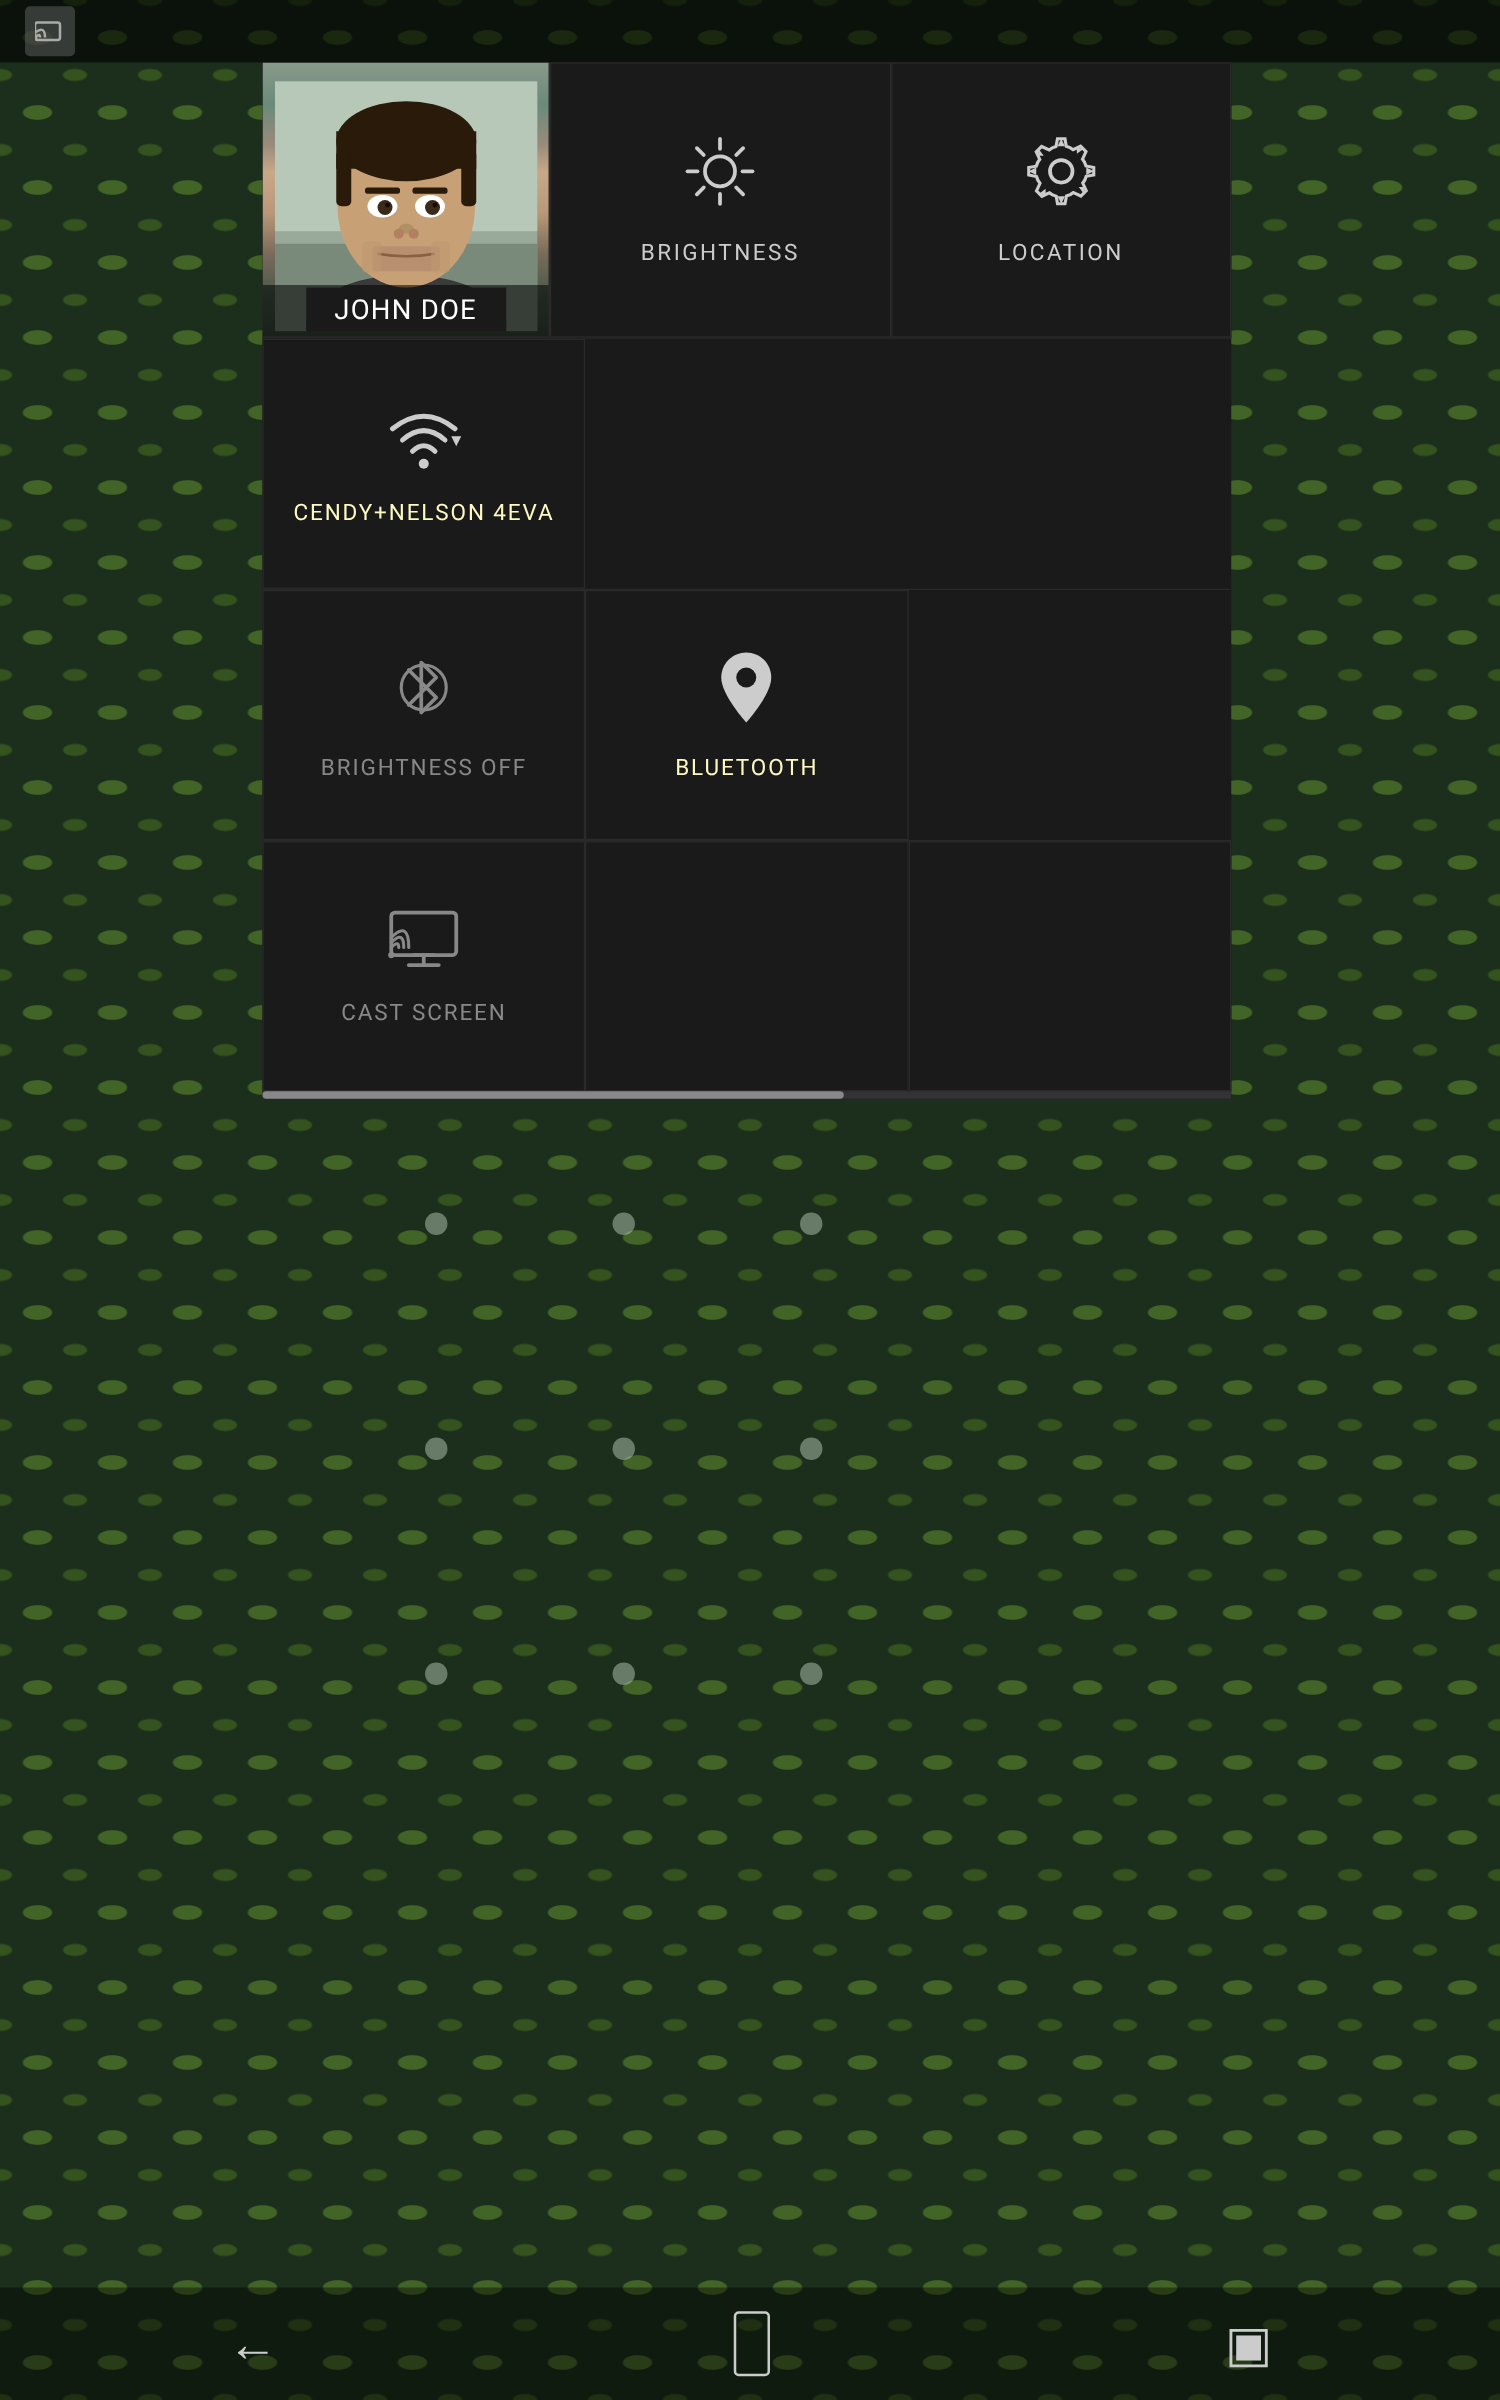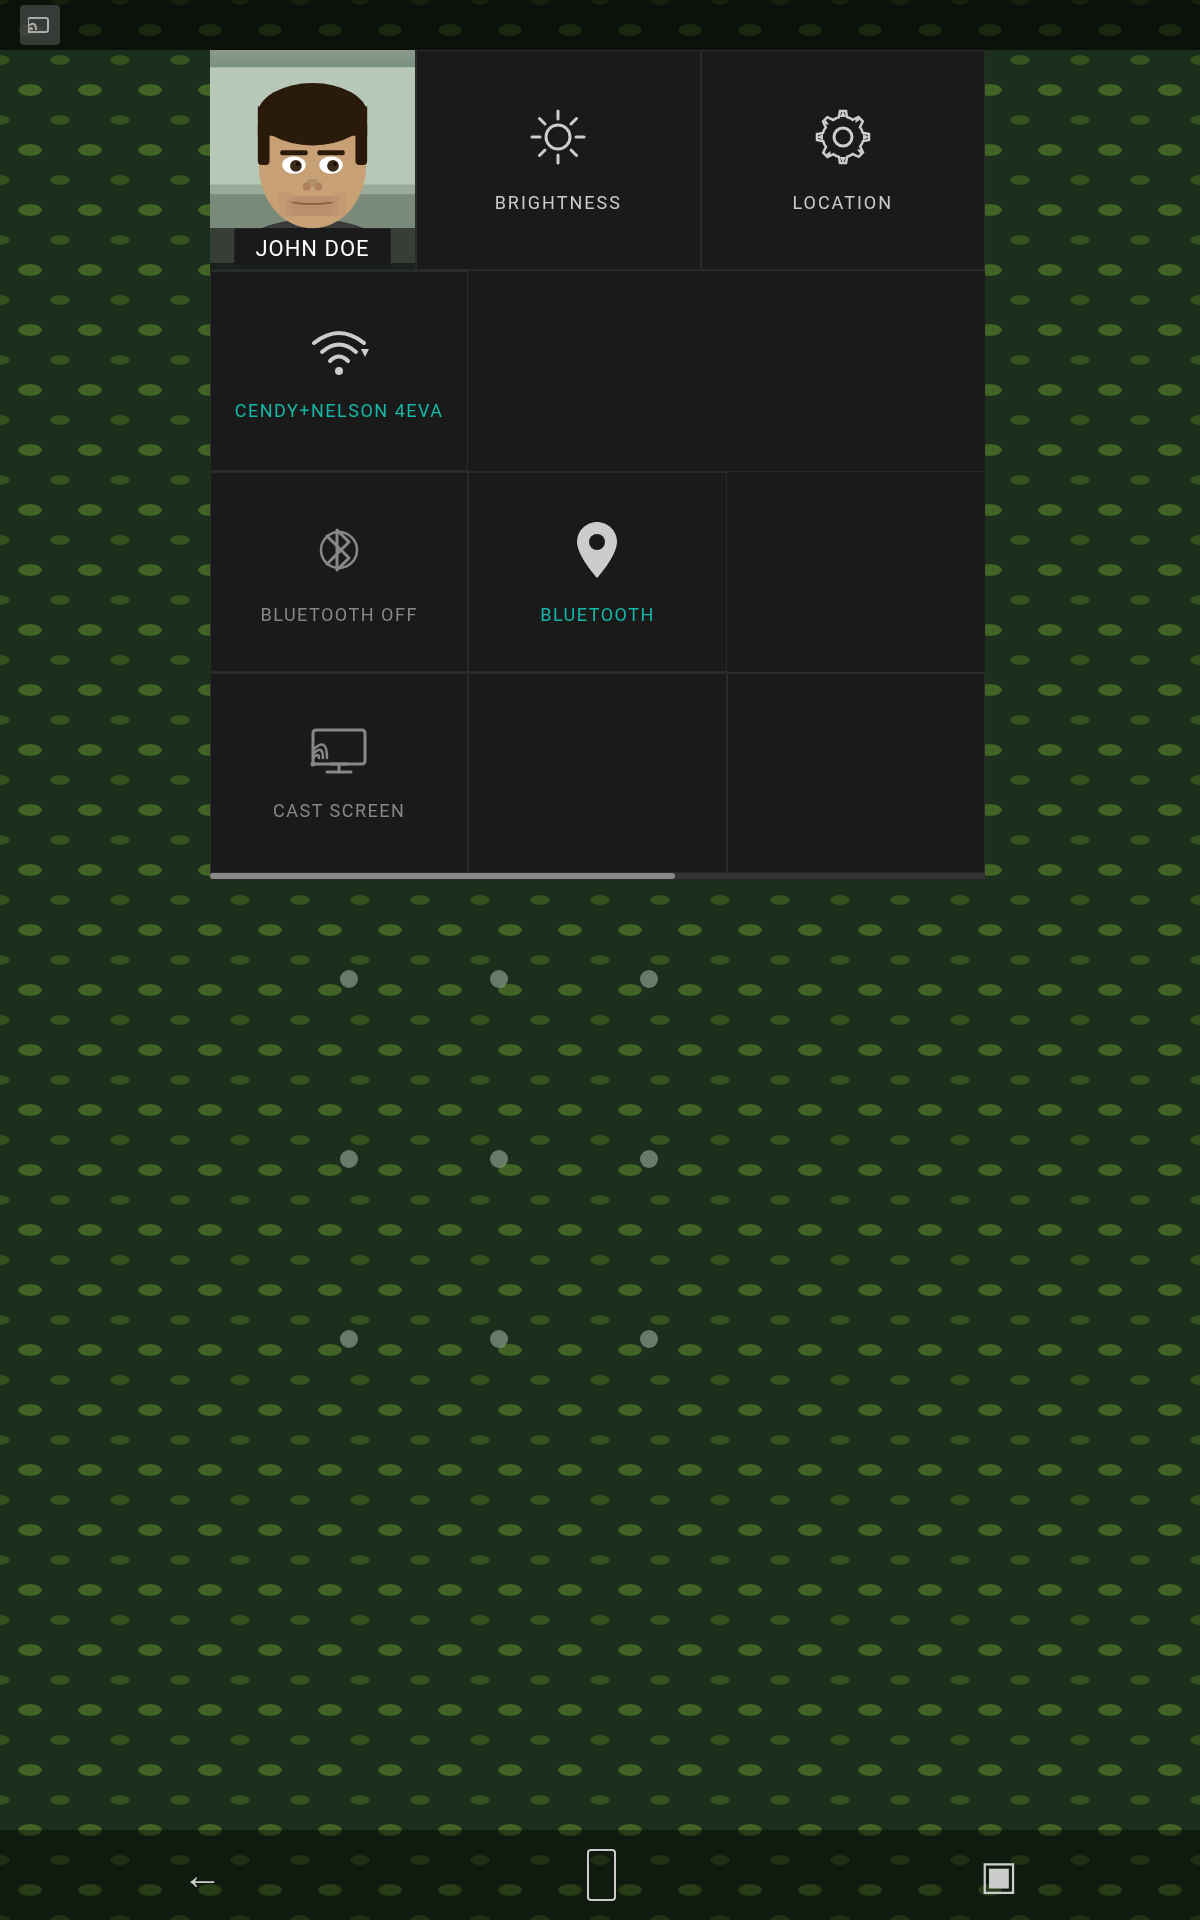--- a/index.html
+++ b/index.html
@@ -70,21 +70,21 @@
     }
 
     
     .profile-row {
       display: flex;
       height: 220px;
       border-bottom: 1px solid #2a2a2a;
     }
 
     .profile-cell {
-      width: 206px;
+      width: 230px;
       background: #14532d;
       display: flex;
       flex-direction: column;
       align-items: center;
       justify-content: flex-end;
       position: relative;
       overflow: hidden;
       border-right: 1px solid #2a2a2a;
     }
 
@@ -161,21 +161,21 @@
       font-size: 48px;
       color: #cccccc;
       line-height: 1;
     }
 
     .grid-tile-icon.dimmed {
       color: #888888;
     }
 
     .grid-tile-label {
-      color: #14b8a6;
+      color: #fef9c3;
       font-size: 18px;
       font-weight: 400;
       letter-spacing: 1.5px;
       text-align: center;
     }
 
     
     .battery-icon {
       display: flex;
       flex-direction: column;
@@ -444,21 +444,21 @@
 
 
     <div class="grid-tile">
       <div class="grid-tile-icon dimmed">
         <svg width="40" height="60" viewBox="0 0 40 60" fill="none" xmlns="http://www.w3.org/2000/svg">
           <path d="M8 16 L30 38 L18 50 L18 10 L30 22 L8 44" stroke="#888888" stroke-width="3" fill="none" stroke-linecap="round" stroke-linejoin="round"></path>
 
           <circle cx="20" cy="30" r="18" stroke="#888888" stroke-width="2.5" fill="none"></circle>
         </svg>
       </div>
-      <span class="grid-tile-label" style="color:#888888;">BLUETOOTH OFF</span>
+      <span class="grid-tile-label" style="color:#888888;">BRIGHTNESS OFF</span>
     </div>
 
     <div class="grid-tile">
       <div class="grid-tile-icon">
         <svg width="46" height="60" viewBox="0 0 46 60" fill="none" xmlns="http://www.w3.org/2000/svg">
           <path d="M23 2 C12 2 3 11 3 22 C3 36 23 58 23 58 C23 58 43 36 43 22 C43 11 34 2 23 2 Z" fill="#cccccc"></path>
           <circle cx="23" cy="22" r="8" fill="#1a1a1a"></circle>
         </svg>
       </div>
       <span class="grid-tile-label">BLUETOOTH</span>

